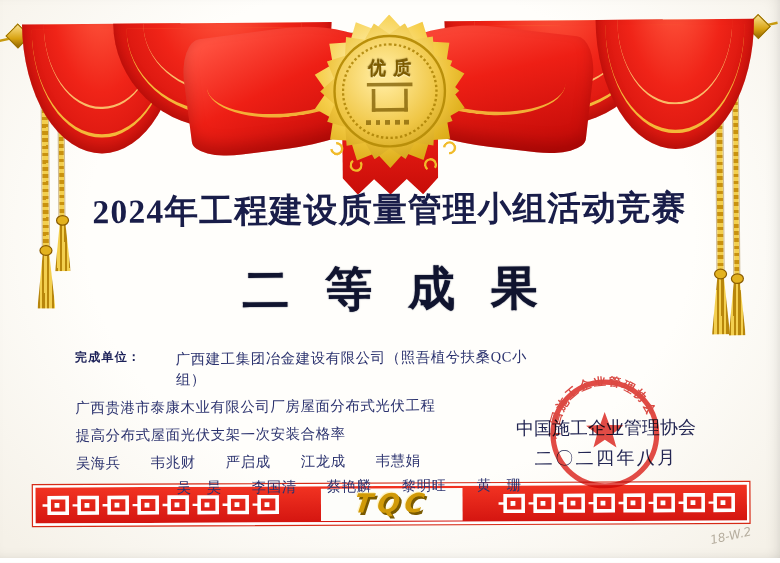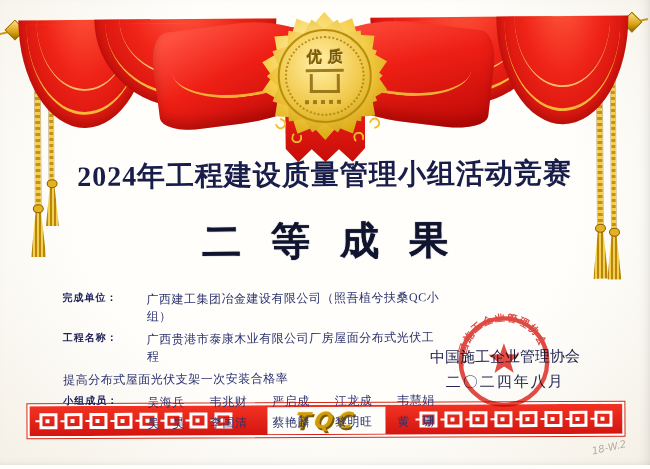--- a/index.html
+++ b/index.html
@@ -176,28 +176,26 @@
 
     <div class="title">2024年工程建设质量管理小组活动竞赛</div>
     <div class="award">二等成果</div>
 
     <div class="info">
       <div class="row">
         <span class="lab">完成单位：</span>
         <span class="val">广西建工集团冶金建设有限公司（照吾植兮扶桑QC小组）</span>
       </div>
       <div class="row">
-        <span class="lab">工程名称：</span>
         <span class="val">广西贵港市泰康木业有限公司厂房屋面分布式光伏工程</span>
       </div>
       <div class="row">
         <span class="val">提高分布式屋面光伏支架一次安装合格率</span>
       </div>
       <div class="row">
-        <span class="lab">小组成员：</span>
         <span class="val">吴海兵　　韦兆财　　严启成　　江龙成　　韦慧娟</span>
       </div>
       <div class="row row2">
         <span class="val">吴　昊　　李国清　　蔡艳麟　　黎明旺　　黄　珊</span>
       </div>
     </div>
 
     <div class="issuer">
       <div>中国施工企业管理协会</div>
       <div class="issue-date">二〇二四年八月</div>

